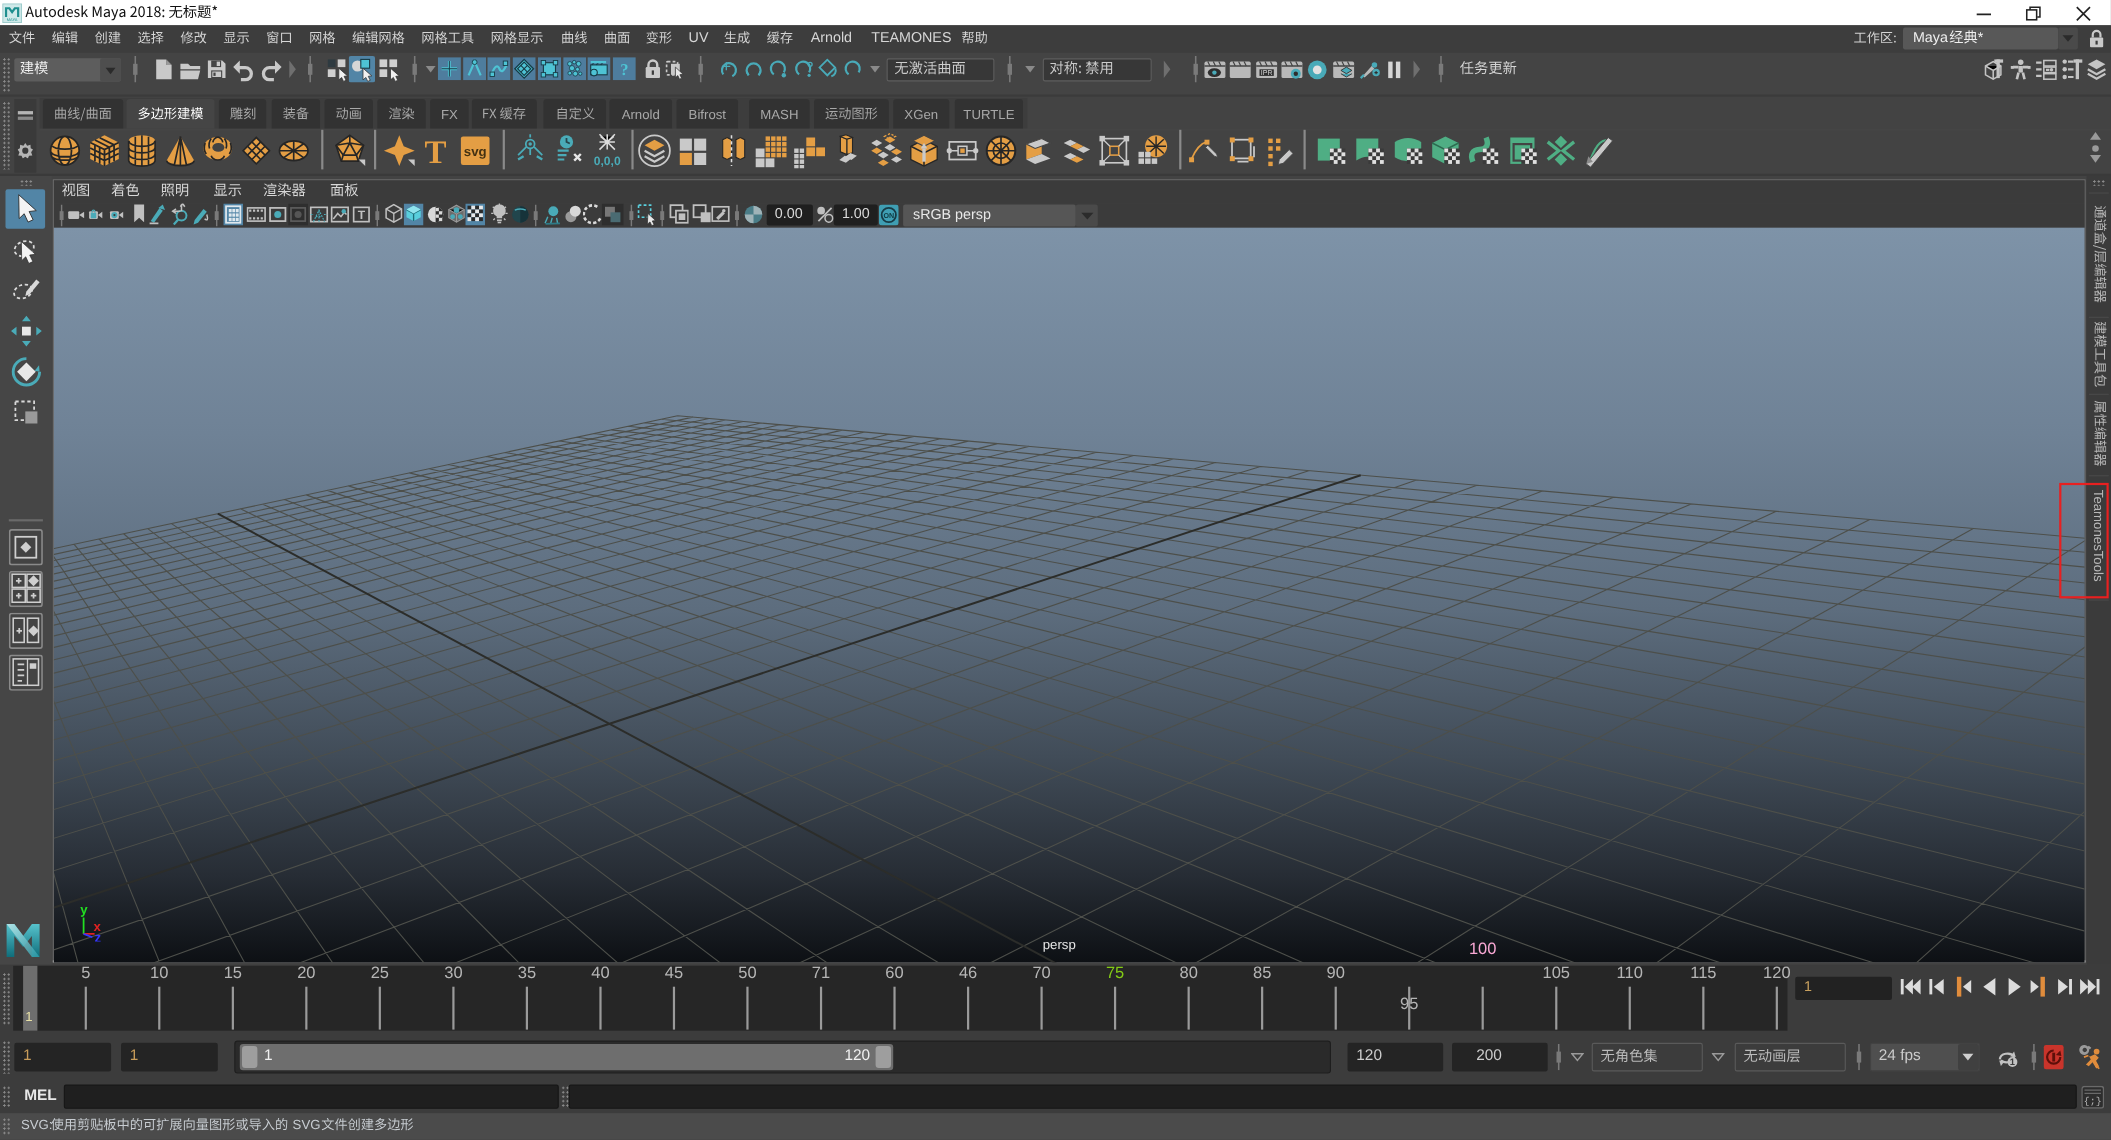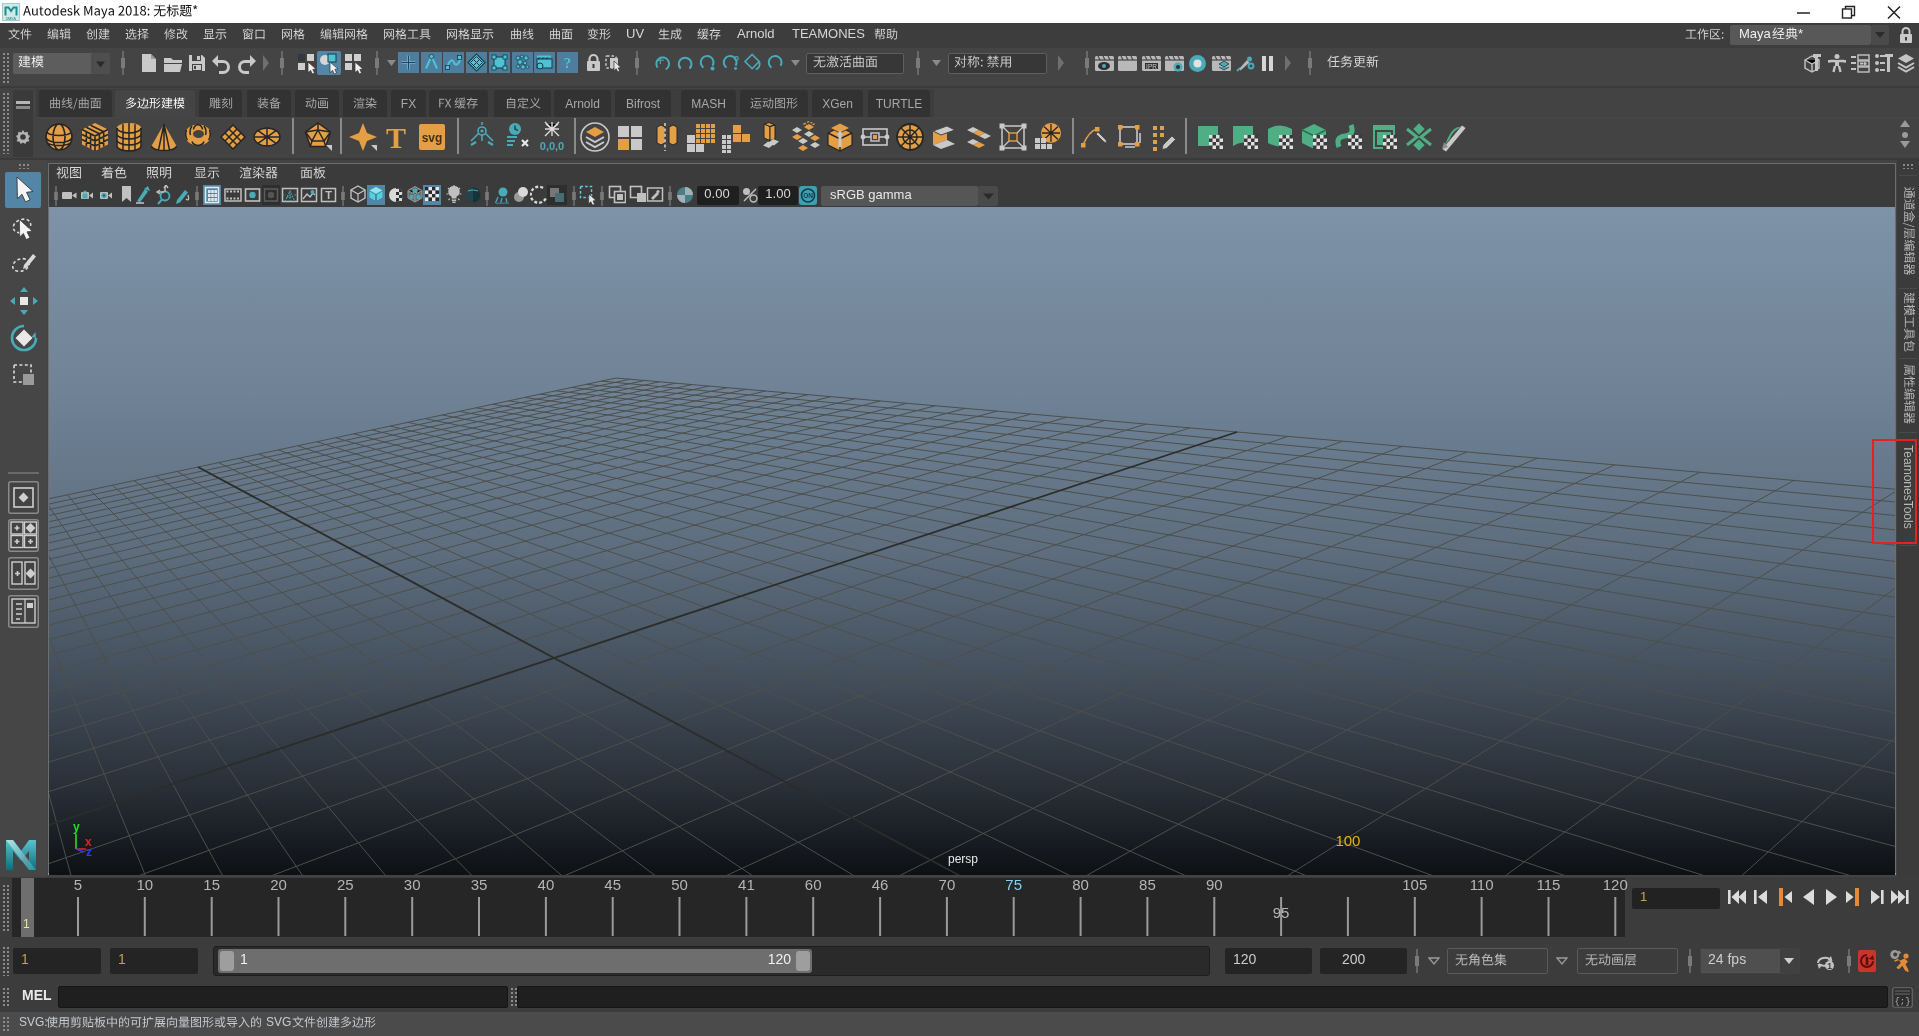--- a/index.html
+++ b/index.html
@@ -1267,21 +1267,21 @@
     <circle cx="12.5" cy="13.5" r="3.5" fill="none" stroke="#c0c0c0" stroke-width="1.4"></circle>
   </svg>
 <div style="position:absolute;left:758px;top:186px;width:40px;height:19px;background:#1f1f1f;border-radius:2px;"></div>
 <div style="position:absolute;top:186.1px;font:normal 13px 'Liberation Sans', sans-serif;color:#d9d9d9;white-space:pre;left:778.0px;transform:translateX(-50%);">1.00</div>
 <svg style="position:absolute;left:799px;top:186px;" width="18" height="19" viewBox="0 0 18 19">
     <rect width="18" height="19" rx="3" fill="#3f9eb3"></rect>
     <circle cx="9" cy="9.5" r="6.5" fill="none" stroke="#173b46" stroke-width="1.6"></circle>
     <text x="9" y="12" font-size="6.5" font-weight="bold" fill="#0e3a42" text-anchor="middle" font-family="Liberation Sans">ON</text>
   </svg>
 <div style="position:absolute;left:821px;top:186px;width:157px;height:20px;background:#565656;border-radius:2px;"></div>
-<div style="position:absolute;top:186.6px;font:normal 13px 'Liberation Sans', sans-serif;color:#e8e8e8;white-space:pre;left:830.0px;">sRGB gamma</div>
+<div style="position:absolute;top:186.6px;font:normal 13px 'Liberation Sans', sans-serif;color:#e8e8e8;white-space:pre;left:830.0px;">sRGB persp</div>
 <div style="position:absolute;left:978px;top:186px;width:20px;height:20px;background:#4a4a4a;border-radius:2px;"></div>
 <svg style="position:absolute;left:982px;top:192px;" width="13" height="9" viewBox="0 0 13 9">
     <path d="M1 1.5 L6.5 7.5 L12 1.5 Z" fill="#2b2b2b"></path>
   </svg>
 <div style="position:absolute;left:49px;top:207px;width:1846px;height:668px;background:linear-gradient(180deg,#7e93a8 0%,#6f8296 28%,#5d6d7e 52%,#414c58 72%,#272d35 88%,#0d1014 100%);"></div>
 <svg style="position:absolute;left:49px;top:207px;overflow:hidden;" width="1846" height="668" viewBox="0 0 1846 668">
     <path d="M-6313.7 5280.5L-465.2 390.8M-5791.5 5207.0L-433.9 384.1M-5269.3 5133.5L-403.2 377.6M-4747.2 5060.0L-373.1 371.2M-4225.0 4986.5L-343.5 364.9M-3702.8 4913.0L-314.5 358.7M-3180.7 4839.5L-286.1 352.6M-2658.5 4766.0L-258.2 346.7M-2136.3 4692.5L-230.7 340.9M-1614.1 4618.9L-203.8 335.1M-1092.0 4545.4L-177.4 329.5M-569.8 4471.9L-151.4 324.0M-47.6 4398.4L-125.8 318.5M474.5 4324.9L-100.7 313.2M996.7 4251.4L-76.1 307.9M1518.9 4177.9L-51.9 302.8M2041.0 4104.4L-28.0 297.7M2563.2 4030.9L-4.6 292.7M3085.4 3957.4L18.4 287.8M3607.6 3883.9L41.1 283.0M4129.7 3810.4L63.4 278.2M4651.9 3736.9L85.3 273.6M5174.1 3663.4L106.9 269.0M5696.2 3589.8L128.1 264.4M6740.6 3442.8L169.6 255.6M7262.7 3369.3L189.8 251.3M7784.9 3295.8L209.7 247.1M8307.1 3222.3L229.4 242.9M8829.3 3148.8L248.7 238.8M9351.4 3075.3L267.7 234.7M9873.6 3001.8L286.5 230.7M10395.8 2928.3L304.9 226.8M10917.9 2854.8L323.1 222.9M11440.1 2781.3L341.1 219.1M11962.3 2707.8L358.7 215.3M12484.5 2634.3L376.1 211.6M13006.6 2560.7L393.3 208.0M13528.8 2487.2L410.2 204.4M14051.0 2413.7L426.9 200.8M14573.1 2340.2L443.3 197.3M15095.3 2266.7L459.5 193.9M15617.5 2193.2L475.5 190.5M16139.6 2119.7L491.3 187.1M16661.8 2046.2L506.9 183.8M16876.4 1939.6L522.2 180.5M14753.7 1603.1L537.3 177.3M13186.1 1354.6L552.3 174.1M11981.1 1163.5L567.0 171.0M17131.6 1980.1L11981.1 1163.5M15590.8 2197.0L8899.7 895.6M14049.9 2413.9L7068.3 736.3M12509.1 2630.8L5854.5 630.8M10968.3 2847.7L4991.0 555.7M9427.4 3064.6L4345.3 499.5M7886.6 3281.5L3844.2 456.0M6345.7 3498.4L3444.0 421.2M4804.9 3715.3L3117.0 392.7M3264.1 3932.2L2844.9 369.1M1723.2 4149.1L2614.8 349.1M182.4 4366.0L2417.8 331.9M-1358.4 4582.9L2247.2 317.1M-2899.3 4799.9L2098.0 304.1M-4440.1 5016.8L1966.4 292.7M-5981.0 5233.7L1849.5 282.5M-4493.5 3758.7L1744.9 273.4M-3302.5 2762.9L1650.8 265.2M-2622.2 2194.2L1565.8 257.8M-2182.1 1826.3L1488.5 251.1M-1874.2 1568.8L1417.9 245.0M-1646.5 1378.5L1353.2 239.4M-1471.5 1232.1L1293.7 234.2M-1332.6 1116.0L1238.8 229.4M-1126.4 943.6L1140.8 220.9M-1047.7 877.8L1096.9 217.1M-980.5 821.7L1055.9 213.5M-922.5 773.1L1017.6 210.2M-871.9 730.8L981.6 207.1M-827.4 693.6L947.9 204.1M-787.9 660.6L916.1 201.4M-752.6 631.1L886.2 198.8M-721.0 604.6L857.9 196.3M-692.3 580.7L831.2 194.0M-666.4 559.0L805.8 191.8M-642.7 539.2L781.8 189.7M-621.0 521.1L759.0 187.7M-601.1 504.4L737.2 185.8M-582.8 489.1L716.6 184.0M-565.8 474.9L696.9 182.3M-550.0 461.7L678.0 180.7M-535.3 449.5L660.1 179.1M-521.7 438.0L642.9 177.6M-508.9 427.3L626.4 176.2M-496.9 417.3L610.6 174.8M-485.7 407.9L595.5 173.5M-475.1 399.1L581.0 172.2M-465.2 390.8L567.0 171.0" stroke="#4d4f4a" stroke-width="1" fill="none"></path>
     <path d="M6218.4 3516.3L149.0 260.0M-1219.9 1021.7L1188.0 225.0" stroke="#2c2d2a" stroke-width="1.8" fill="none"></path>
   </svg>
 <div style="position:absolute;top:852.4px;font:normal 12px 'Liberation Sans', sans-serif;color:#e8e8e8;white-space:pre;left:963.0px;transform:translateX(-50%);">persp</div>
@@ -1365,30 +1365,30 @@
 <div style="position:absolute;top:876.2px;font:normal 15px 'Liberation Sans', sans-serif;color:#b5b5b5;white-space:pre;left:78.0px;transform:translateX(-50%);">5</div>
 <div style="position:absolute;top:876.2px;font:normal 15px 'Liberation Sans', sans-serif;color:#b5b5b5;white-space:pre;left:144.8px;transform:translateX(-50%);">10</div>
 <div style="position:absolute;top:876.2px;font:normal 15px 'Liberation Sans', sans-serif;color:#b5b5b5;white-space:pre;left:211.7px;transform:translateX(-50%);">15</div>
 <div style="position:absolute;top:876.2px;font:normal 15px 'Liberation Sans', sans-serif;color:#b5b5b5;white-space:pre;left:278.5px;transform:translateX(-50%);">20</div>
 <div style="position:absolute;top:876.2px;font:normal 15px 'Liberation Sans', sans-serif;color:#b5b5b5;white-space:pre;left:345.3px;transform:translateX(-50%);">25</div>
 <div style="position:absolute;top:876.2px;font:normal 15px 'Liberation Sans', sans-serif;color:#b5b5b5;white-space:pre;left:412.2px;transform:translateX(-50%);">30</div>
 <div style="position:absolute;top:876.2px;font:normal 15px 'Liberation Sans', sans-serif;color:#b5b5b5;white-space:pre;left:479.0px;transform:translateX(-50%);">35</div>
 <div style="position:absolute;top:876.2px;font:normal 15px 'Liberation Sans', sans-serif;color:#b5b5b5;white-space:pre;left:545.9px;transform:translateX(-50%);">40</div>
 <div style="position:absolute;top:876.2px;font:normal 15px 'Liberation Sans', sans-serif;color:#b5b5b5;white-space:pre;left:612.7px;transform:translateX(-50%);">45</div>
 <div style="position:absolute;top:876.2px;font:normal 15px 'Liberation Sans', sans-serif;color:#b5b5b5;white-space:pre;left:679.5px;transform:translateX(-50%);">50</div>
-<div style="position:absolute;top:876.2px;font:normal 15px 'Liberation Sans', sans-serif;color:#b5b5b5;white-space:pre;left:746.4px;transform:translateX(-50%);">41</div>
+<div style="position:absolute;top:876.2px;font:normal 15px 'Liberation Sans', sans-serif;color:#b5b5b5;white-space:pre;left:746.4px;transform:translateX(-50%);">71</div>
 <div style="position:absolute;top:876.2px;font:normal 15px 'Liberation Sans', sans-serif;color:#b5b5b5;white-space:pre;left:813.2px;transform:translateX(-50%);">60</div>
 <div style="position:absolute;top:876.2px;font:normal 15px 'Liberation Sans', sans-serif;color:#b5b5b5;white-space:pre;left:880.1px;transform:translateX(-50%);">46</div>
 <div style="position:absolute;top:876.2px;font:normal 15px 'Liberation Sans', sans-serif;color:#b5b5b5;white-space:pre;left:946.9px;transform:translateX(-50%);">70</div>
-<div style="position:absolute;top:876.2px;font:normal 15px 'Liberation Sans', sans-serif;color:#7dd3fc;white-space:pre;left:1013.7px;transform:translateX(-50%);">75</div>
+<div style="position:absolute;top:876.2px;font:normal 15px 'Liberation Sans', sans-serif;color:#84cc16;white-space:pre;left:1013.7px;transform:translateX(-50%);">75</div>
 <div style="position:absolute;top:876.2px;font:normal 15px 'Liberation Sans', sans-serif;color:#b5b5b5;white-space:pre;left:1080.6px;transform:translateX(-50%);">80</div>
 <div style="position:absolute;top:876.2px;font:normal 15px 'Liberation Sans', sans-serif;color:#b5b5b5;white-space:pre;left:1147.4px;transform:translateX(-50%);">85</div>
 <div style="position:absolute;top:876.2px;font:normal 15px 'Liberation Sans', sans-serif;color:#b5b5b5;white-space:pre;left:1214.3px;transform:translateX(-50%);">90</div>
 <div style="position:absolute;top:876.2px;font:normal 15px 'Liberation Sans', sans-serif;color:#b5b5b5;white-space:pre;left:1281.1px;transform:translateX(-50%);margin-top:28px;">95</div>
-<div style="position:absolute;top:832px;font:normal 15px 'Liberation Sans', sans-serif;color:#eab308;white-space:pre;left:1347.9px;transform:translateX(-50%);">100</div>
+<div style="position:absolute;top:854px;font:normal 15px 'Liberation Sans', sans-serif;color:#f9a8d4;white-space:pre;left:1347.9px;transform:translateX(-50%);">100</div>
 <div style="position:absolute;top:876.2px;font:normal 15px 'Liberation Sans', sans-serif;color:#b5b5b5;white-space:pre;left:1414.8px;transform:translateX(-50%);">105</div>
 <div style="position:absolute;top:876.2px;font:normal 15px 'Liberation Sans', sans-serif;color:#b5b5b5;white-space:pre;left:1481.6px;transform:translateX(-50%);">110</div>
 <div style="position:absolute;top:876.2px;font:normal 15px 'Liberation Sans', sans-serif;color:#b5b5b5;white-space:pre;left:1548.5px;transform:translateX(-50%);">115</div>
 <div style="position:absolute;top:876.2px;font:normal 15px 'Liberation Sans', sans-serif;color:#b5b5b5;white-space:pre;left:1615.3px;transform:translateX(-50%);">120</div>
 <div style="position:absolute;left:1632px;top:888px;width:88px;height:21px;background:#222222;border-radius:2px;"></div>
 <div style="position:absolute;top:888.6px;font:normal 13px 'Liberation Sans', sans-serif;color:#c8a05e;white-space:pre;left:1640.0px;">1</div>
 <svg style="position:absolute;left:1726px;top:886px;" width="22" height="22" viewBox="0 0 22 22">
     <rect x="2" y="4" width="2.6" height="14" fill="#dcdcdc"></rect>
     <path d="M13 4 L5.5 11 L13 18 Z M20 4 L12.5 11 L20 18 Z" fill="#dcdcdc"></path>
   </svg>

